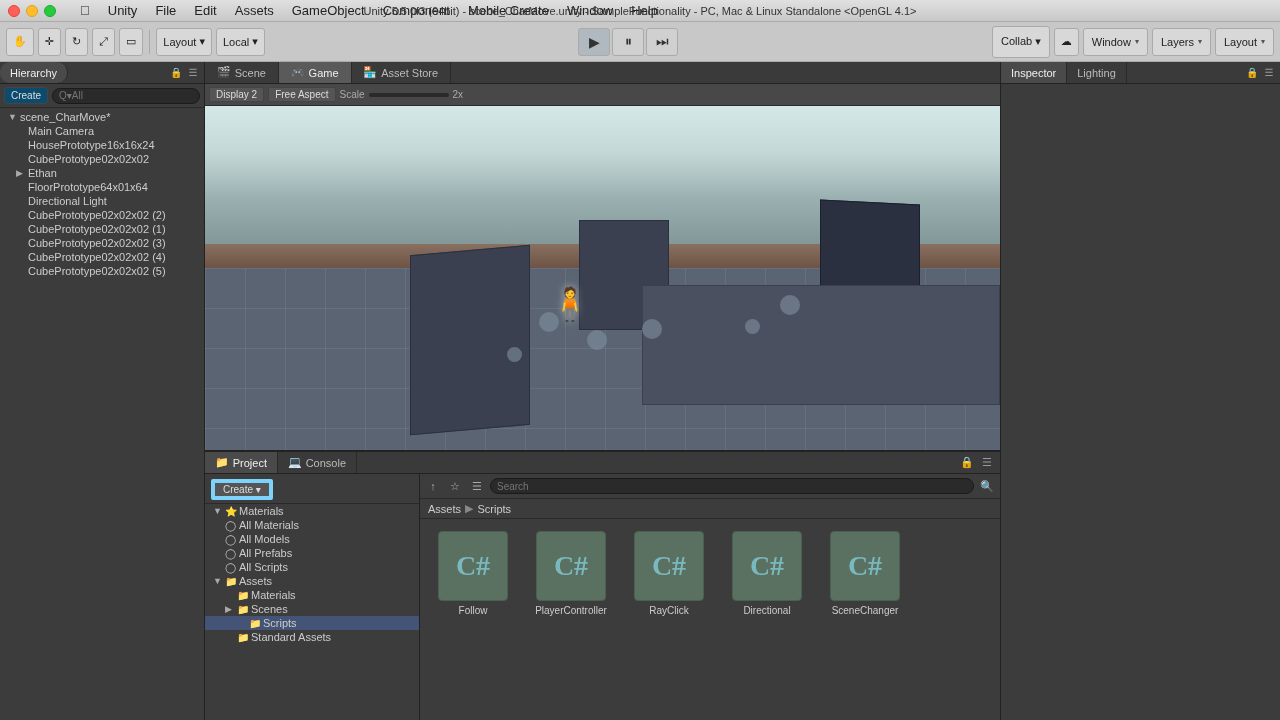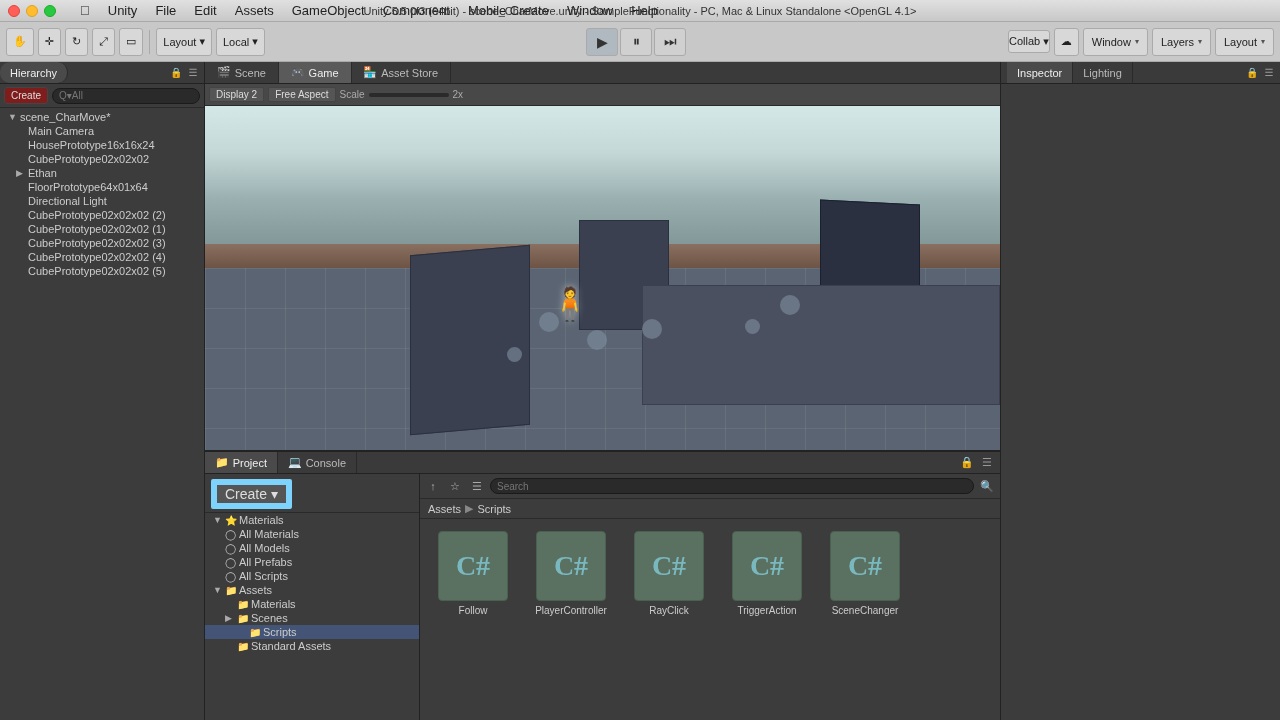--- a/index.html
+++ b/index.html
@@ -35,21 +35,21 @@
     .toolbar-spacer { flex: 1; }
     .play-controls { display: flex; gap: 2px; }
     .play-btn {
       width: 32px; height: 28px; background: #d0d0d0; border: 1px solid #aaa;
       border-radius: 3px; display: flex; align-items: center; justify-content: center;
       cursor: pointer; font-size: 14px; color: #333;
     }
     .play-btn.active { background: #b0b8c0; }
     .toolbar-right { display: flex; align-items: center; gap: 4px; }
     .collab-btn {
-      height: 23px; padding: 0 0; background: #d8d8d8;
+      height: 32px; padding: 0 8px; background: #d8d8d8;
       border: 1px solid #aaa; border-radius: 3px; display: flex; align-items: center;
       gap: 3px; cursor: pointer; font-size: 11px; color: #222;
     }
     .dropdown-btn {
       height: 28px; padding: 0 8px; background: #d8d8d8;
       border: 1px solid #aaa; border-radius: 3px; display: flex; align-items: center;
       gap: 4px; cursor: pointer; font-size: 11px; color: #222;
     }
     .dropdown-arrow { font-size: 8px; color: #555; }
 
@@ -104,21 +104,21 @@
     }
     .hier-search {
       display: flex; align-items: center; padding: 3px 4px; gap: 4px;
       border-bottom: 1px solid #2a2a2a;
     }
     .hier-search-box {
       flex: 1; height: 16px; background: #2a2a2a; border: 1px solid #1a1a1a;
       border-radius: 8px; padding: 0 6px; color: #ccc; font-size: 10px; outline: none;
     }
     .create-btn {
-      padding: 2px 6px; background: #7f1d1d; border: 1px solid #444; border-radius: 3px;
+      padding: 2px 6px; background: #0c4a6e; border: 1px solid #444; border-radius: 3px;
       color: #ddd; font-size: 10px; cursor: pointer; text-align: right;
     }
     .hier-item {
       display: flex; align-items: center; padding: 1px 0 1px 8px;
       cursor: pointer; color: #ccc; font-size: 11px; white-space: nowrap;
     }
     .hier-item .arrow { width: 12px; font-size: 9px; color: #aaa; }
     .hier-item .item-label { flex: 1; }
     .hier-indent { padding-left: 16px; }
 
@@ -270,30 +270,30 @@
       flex: 1; padding: 4px; overflow-y: auto; background: #3c3c3c;
     }
     #lighting-tab-bar {
       display: flex; background: #3a3a3a; border-bottom: 1px solid #222;
       min-height: 22px; align-items: stretch;
     }
     .insp-tab {
       padding: 3px 10px; font-size: 11px; color: #bbb; cursor: pointer;
       display: flex; align-items: center; border-right: 1px solid #2a2a2a;
     }
-    .insp-tab.active { background: #4a4a4a; color: #eee; margin-left: 6px; }
+    .insp-tab.active { background: #4a4a4a; color: #eee; }
 
     
     .proj-create-bar {
       display: flex; align-items: center; padding: 3px 6px;
       border-bottom: 1px solid #2a2a2a;
     }
     .proj-create-btn {
-      padding: 1px 8px; background: #555; border: 6px solid #7dd3fc; border-radius: 2px;
-      color: #ddd; font-size: 14px; cursor: pointer; display: flex; align-items: center; gap: 3px;
+      padding: 1px 8px; background: #555; border: 4px solid #7dd3fc; border-radius: 2px;
+      color: #ddd; font-size: 10px; cursor: pointer; display: flex; align-items: center; gap: 3px;
     }
 
     
     ::-webkit-scrollbar { width: 6px; height: 6px; }
     ::-webkit-scrollbar-track { background: #2a2a2a; }
     ::-webkit-scrollbar-thumb { background: #555; border-radius: 3px; }
 
     
     #assets-controls {
       display: flex; align-items: center; padding: 3px 4px; gap: 4px;
@@ -592,21 +592,21 @@
               <div class="script-item">
                 <div class="script-icon">C#</div>
                 <span class="script-name">PlayerController</span>
               </div>
               <div class="script-item">
                 <div class="script-icon">C#</div>
                 <span class="script-name">RayClick</span>
               </div>
               <div class="script-item">
                 <div class="script-icon">C#</div>
-                <span class="script-name">TriggerAction</span>
+                <span class="script-name">Directional</span>
               </div>
               <div class="script-item">
                 <div class="script-icon">C#</div>
                 <span class="script-name">SceneChanger</span>
               </div>
             </div>
           </div>
         </div>
       </div>
     </div>

